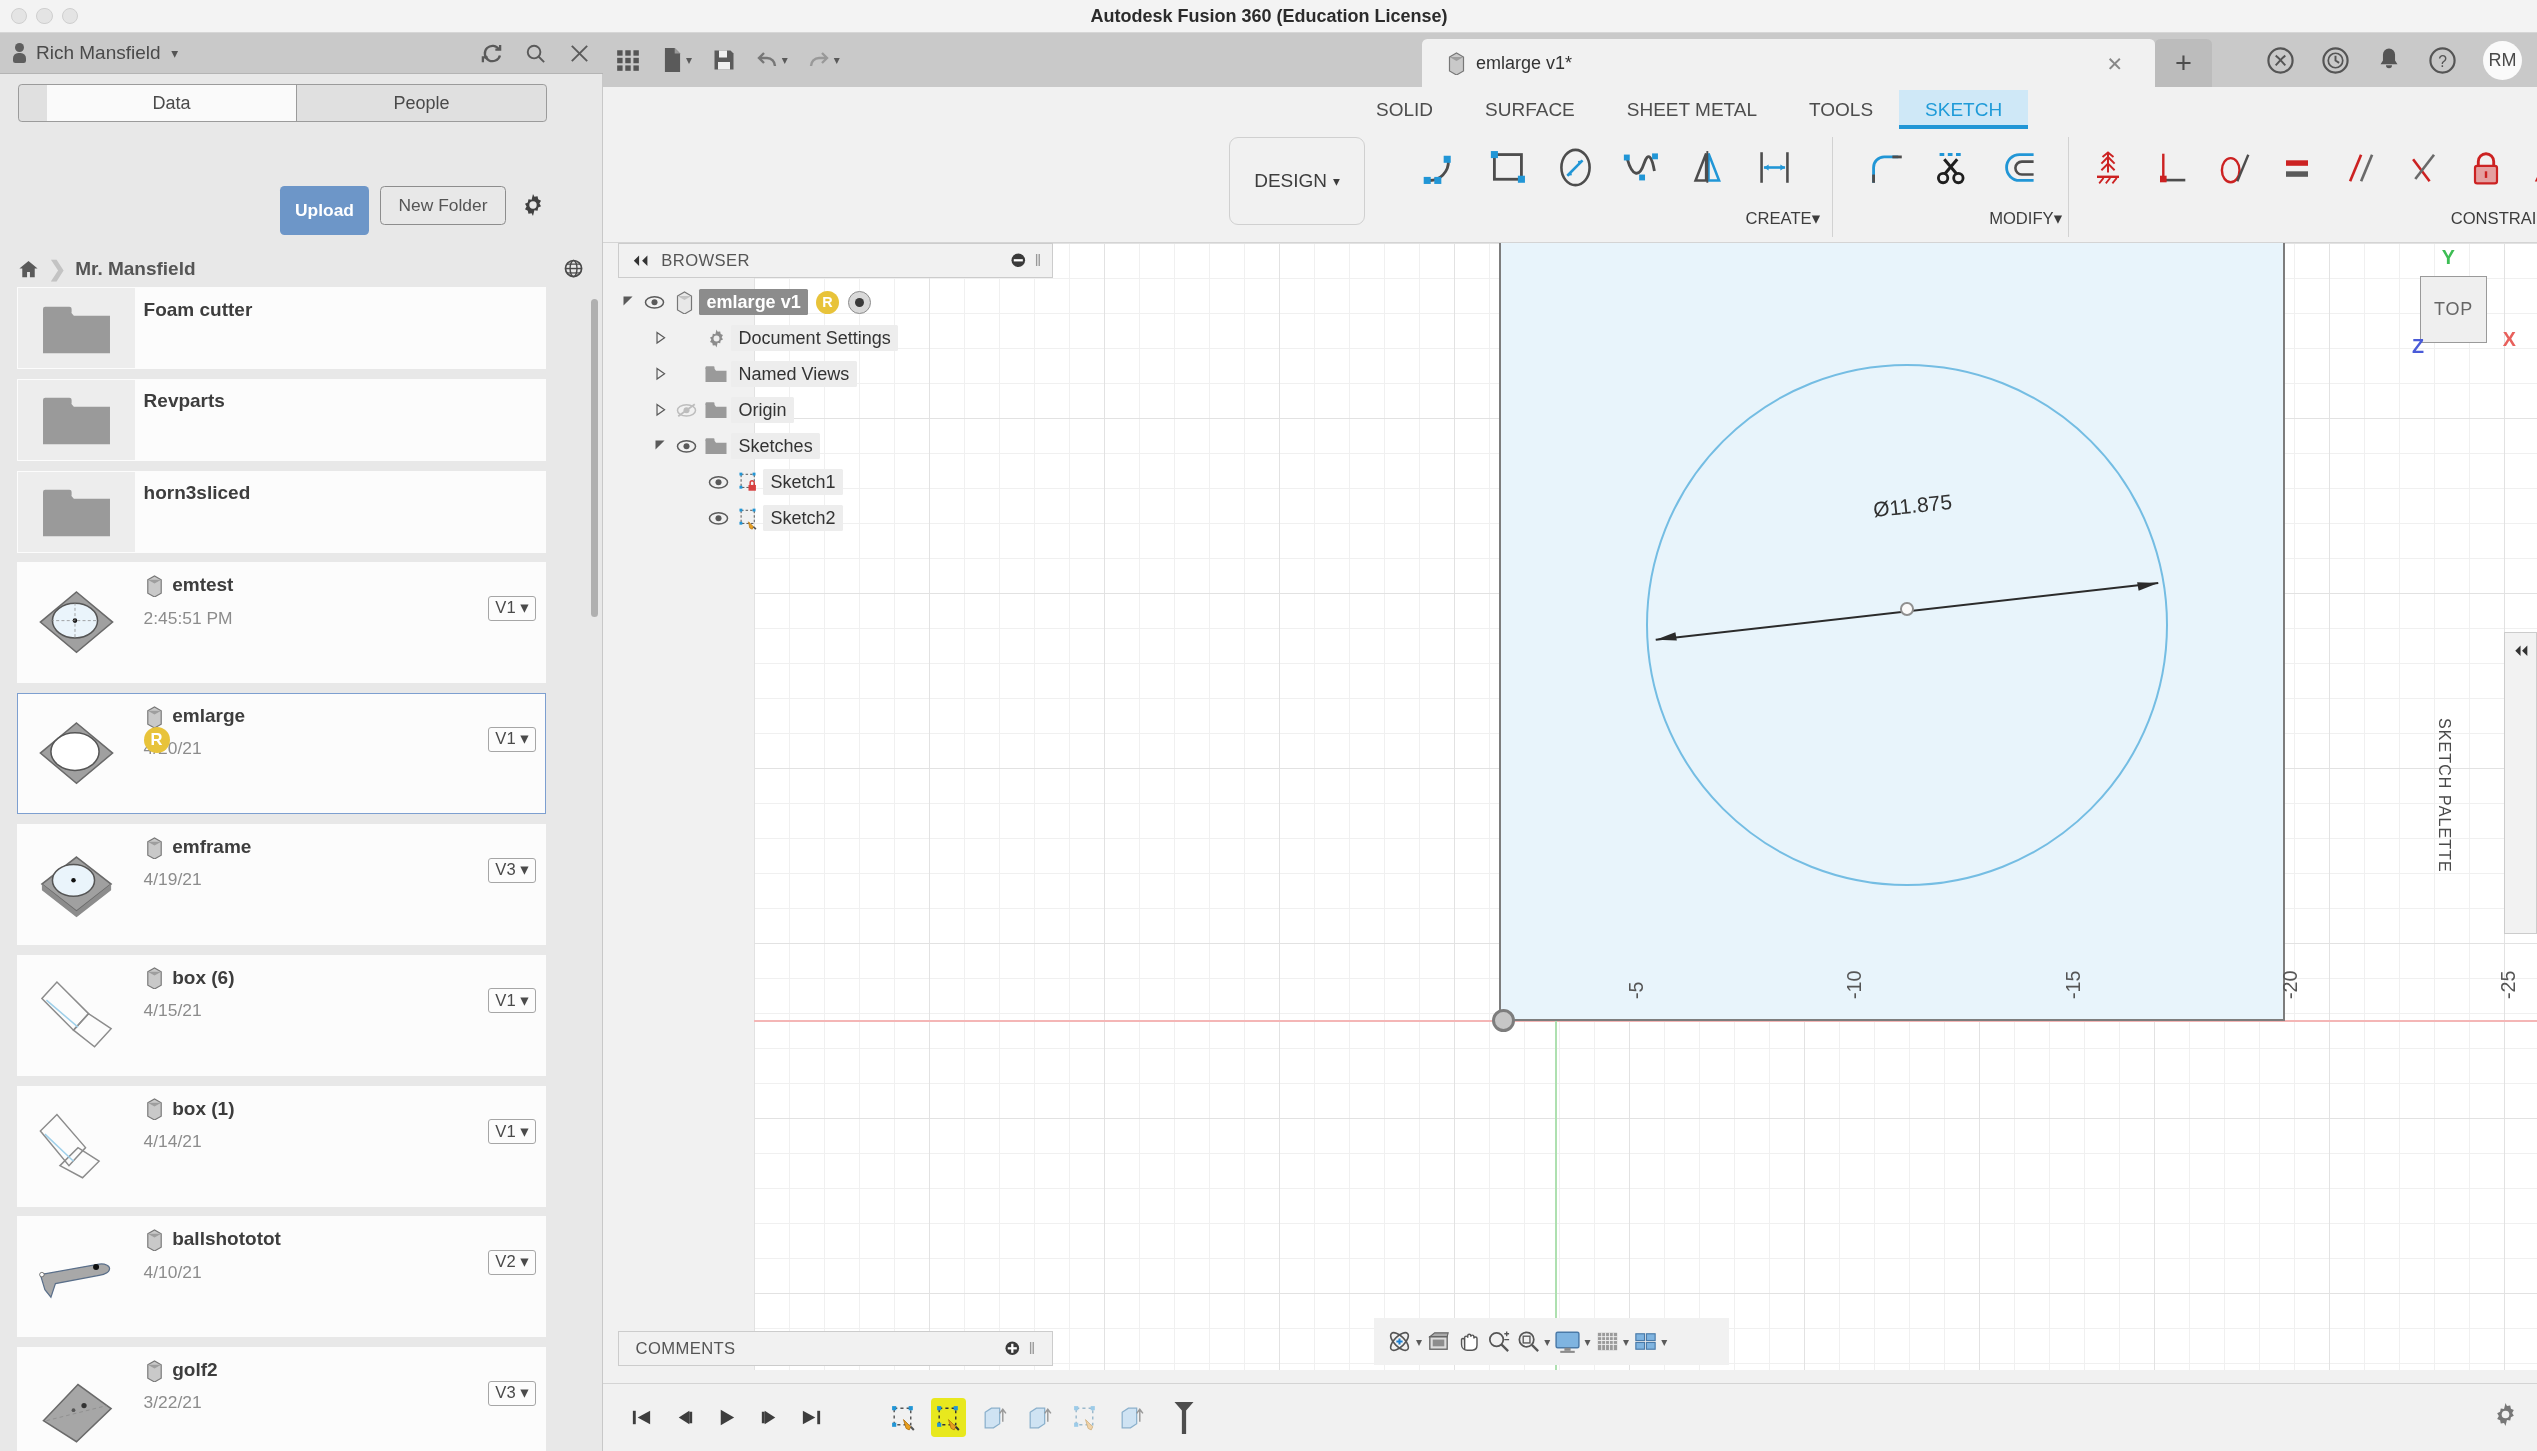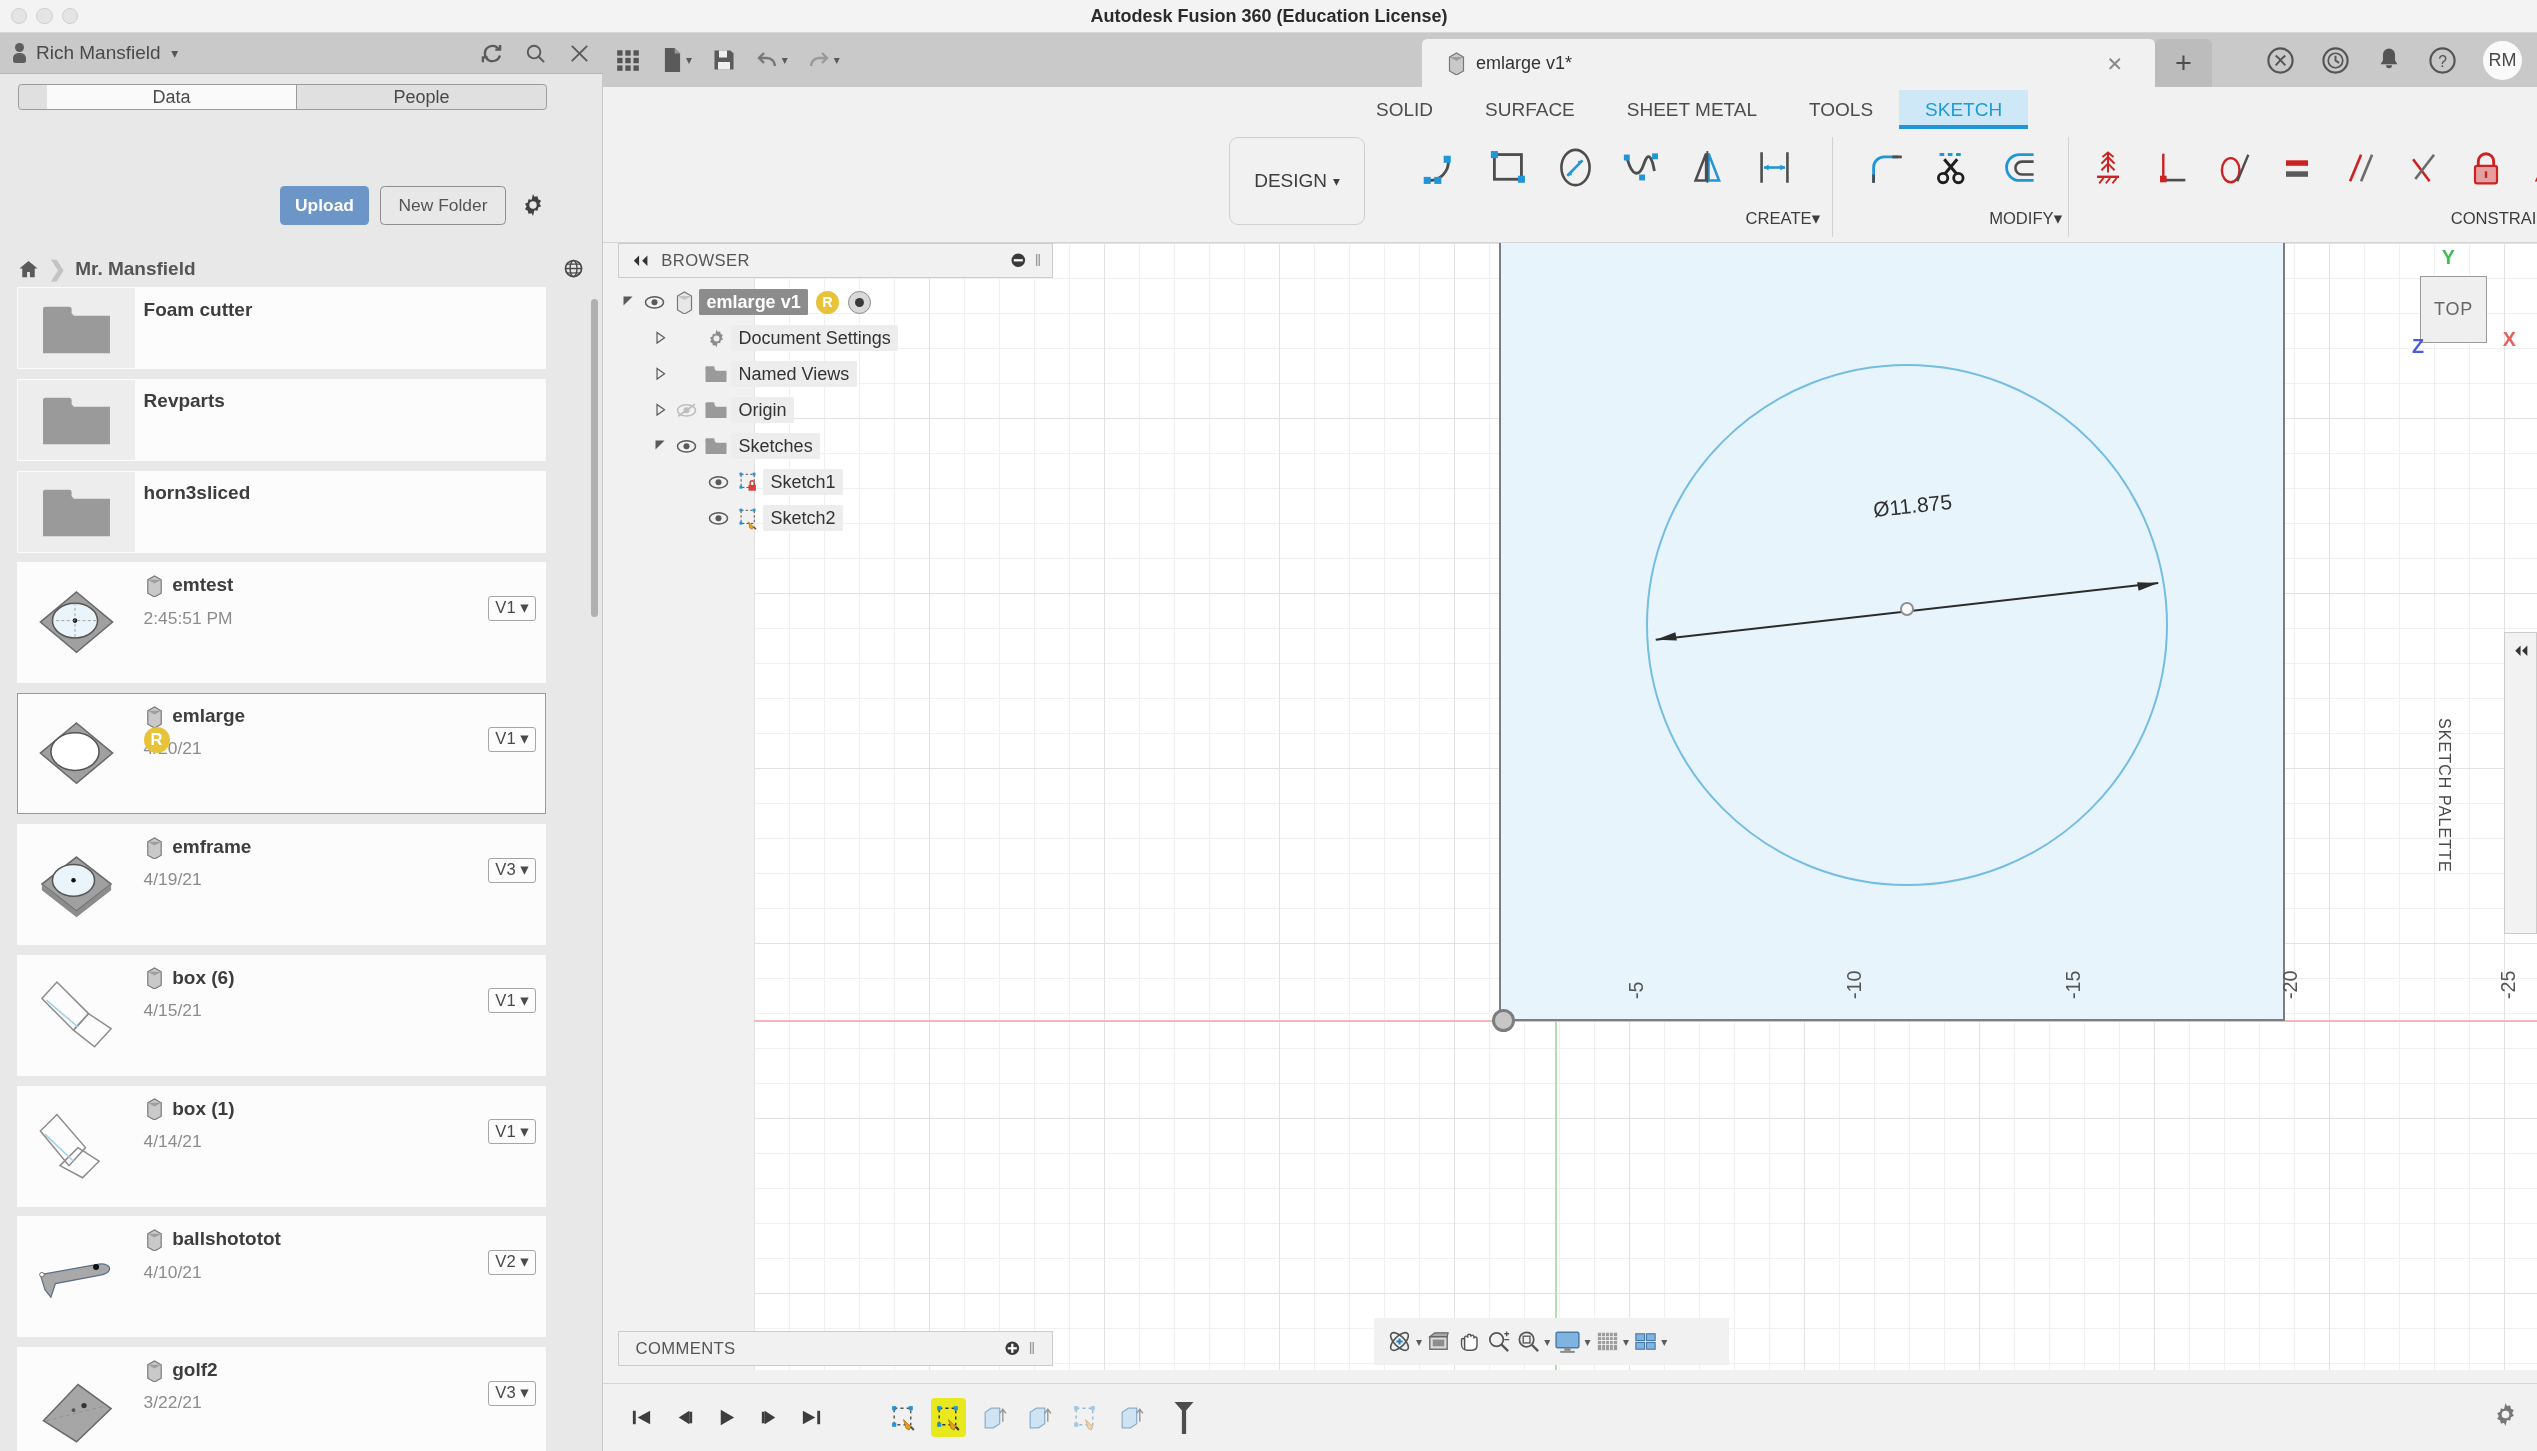--- a/index.html
+++ b/index.html
@@ -34,31 +34,31 @@
   }
   .user-icon{ width:15px; height:19.7px; margin-right:9px; position:relative; }
   .user-icon::before{ content:""; position:absolute; left:3px; top:0; width:9px; height:9px; border-radius:50%; background:#5e5e5e; }
   .user-icon::after{ content:""; position:absolute; left:0.8px; top:9.8px; width:13.6px; height:9.8px; border-radius:5.3px 5.3px 2.3px 2.3px; background:#5e5e5e; }
   .user-name{ font-size:19px; color:#4a4a4a; }
   .user-caret{ margin-left:10.6px; font-size:13.6px; color:#555; }
   .user-bar-actions{ margin-left:auto; display:flex; gap:21px; align-items:center; }
   .ub-ico{ width:23px; height:23px; cursor:pointer; }
 
   .dp-tabs{
-    position:absolute; left:18px; top:51px; width:529px; height:26px;
+    position:absolute; left:18px; top:51px; width:529px; height:38px;
     border:0.8px solid #9b9b9b; border-radius:3.8px; display:flex; overflow:hidden; background:#e0e0e0;padding-left:28px;
   }
   .dp-tab{ flex:1; display:flex; align-items:center; justify-content:center;
     font-size:18px; color:#4a4a4a; cursor:pointer; }
   .dp-tab.active{ background:#fafafa; }
   .dp-tab + .dp-tab{ border-left:0.8px solid #9b9b9b; }
 
   .dp-actions{ position:absolute; left:0; top:147px; width:603px; height:53px; }
   .btn-upload{
-    position:absolute; left:280px; top:6px; width:89px; height:39px;
+    position:absolute; left:280px; top:6px; width:89px; height:49px;
     background:#6d96c8; border:none; border-radius:4.5px; color:#fff;
     font-size:17.4px; font-weight:bold; cursor:pointer; font-family:inherit;
   }
   .btn-newfolder{
     position:absolute; left:380px; top:6px; width:126px; height:39px;
     background:transparent; border:0.8px solid #8d8d8d; border-radius:4.5px;
     color:#555; font-size:17.4px; cursor:pointer; font-family:inherit;
   }
   .gear-ico{ position:absolute; left:520px; top:12px; width:26px; height:26px; cursor:pointer; }
 

